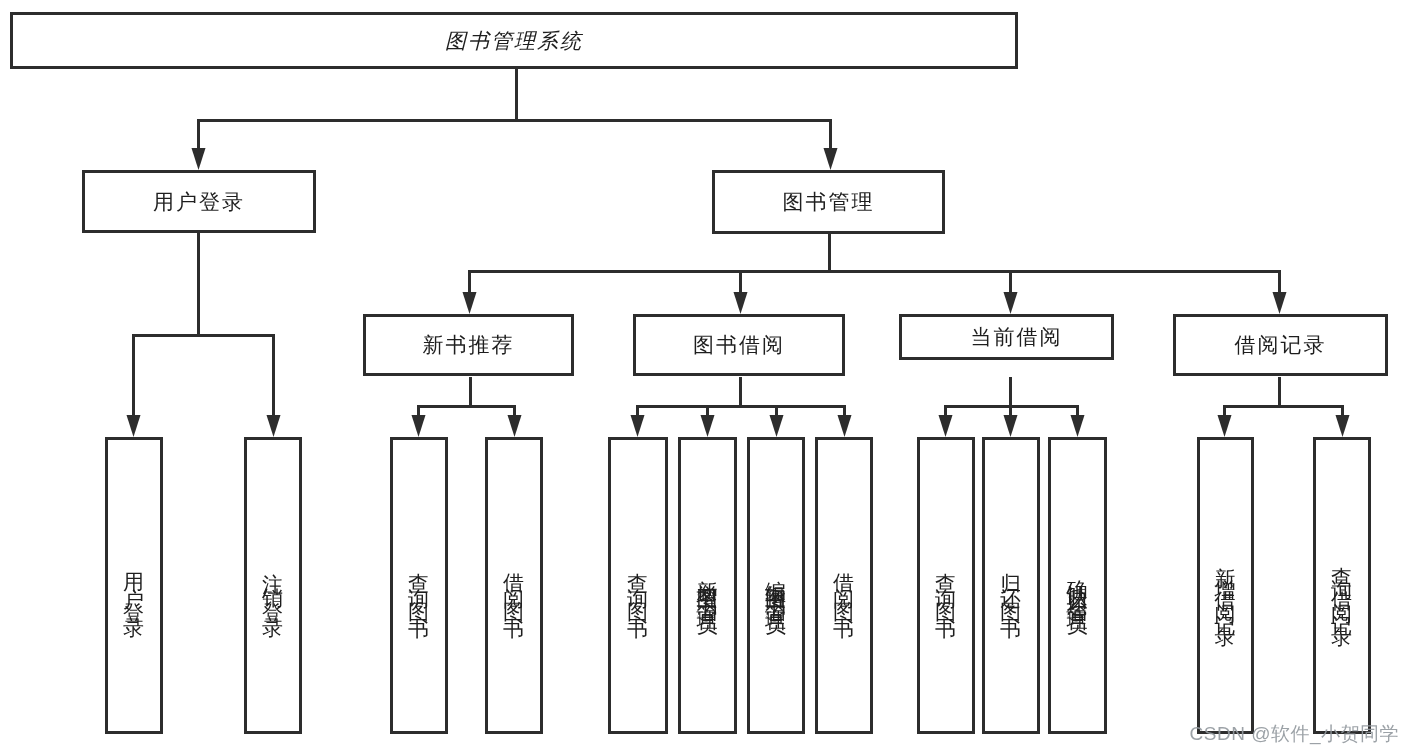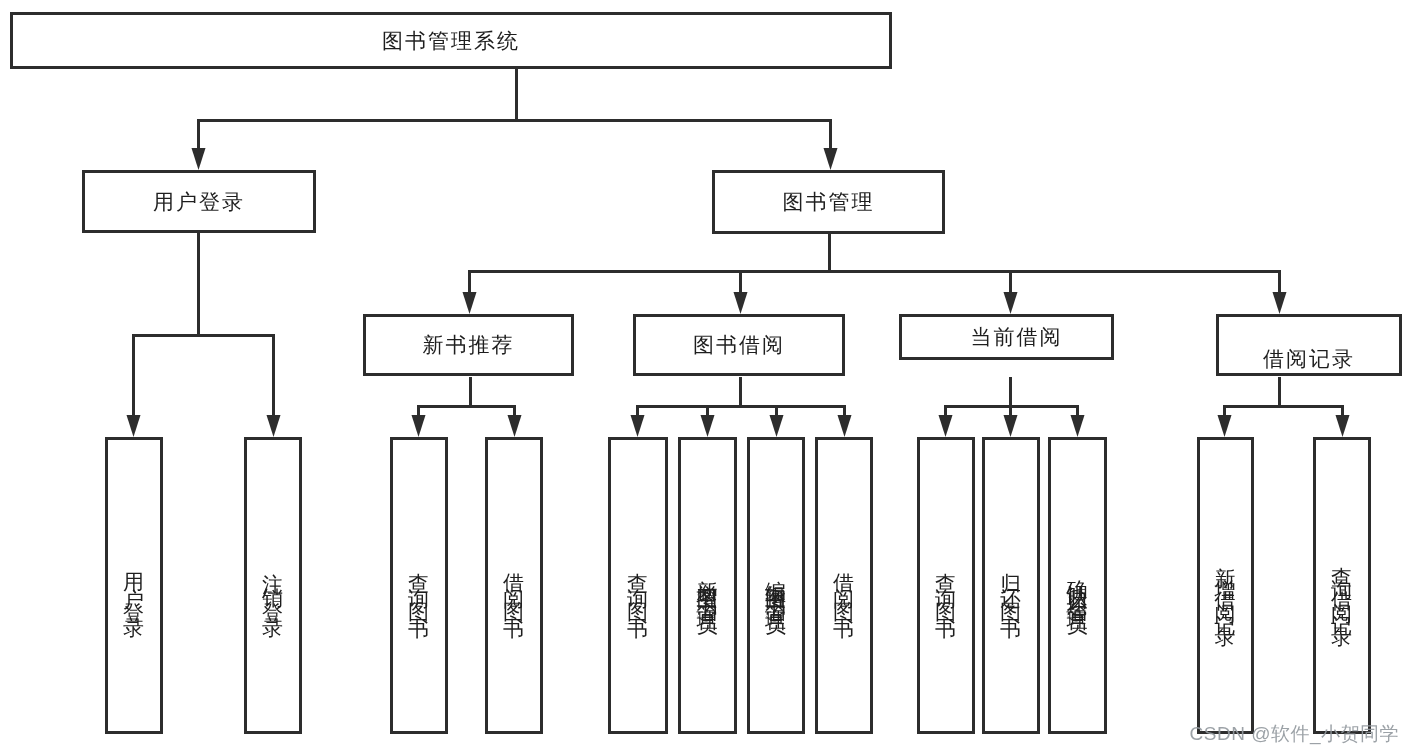--- a/index.html
+++ b/index.html
@@ -15,27 +15,27 @@
   }
   .vnode{display:flex;align-items:center;justify-content:center;}
   .vnode span{
     writing-mode:vertical-rl;text-orientation:mixed;
     font-size:21px;font-weight:500;line-height:1;display:block;
   }
   .sp4{letter-spacing:15px;}
   .sp6{letter-spacing:12px;}
   .sp10{letter-spacing:5px;}
   
-  .n-root {left:10px;  top:12px;  width:882px;height:57px;}
+  .n-root {left:10px;  top:12px;  width:1008px;height:57px;font-style:italic;}
   .n-login{left:82px;  top:170px; width:234px; height:63px;}
   .n-mgmt {left:712px; top:170px; width:233px; height:64px;text-align:center;}
   .n-new  {left:363px; top:314px; width:211px; height:62px;}
   .n-bor  {left:633px; top:314px; width:212px; height:62px;}
   .n-cur  {left:899px; top:314px; width:215px; height:46px;padding-left:20px;}
-  .n-rec  {left:1216px;top:314px; width:186px; height:62px;align-items:flex-end;}
+  .n-rec  {left:1173px;top:314px; width:215px; height:62px;}
   
   .leaf{top:437px;height:297px;width:58px;}
   .l-a1{left:105px;} .l-a2{left:244px;}
   .l-b1{left:390px;} .l-b2{left:485px;}
   .l-c1{left:608px;width:60px;} .l-c2{left:678px;width:59px;} .l-c3{left:747px;} .l-c4{left:815px;}
   .l-d1{left:917px;} .l-d2{left:982px;} .l-d3{left:1048px;width:59px;}
   .l-e1{left:1197px;width:57px;} .l-e2{left:1313px;}
   .watermark{
     position:absolute;right:6px;bottom:0;
     font-size:19px;font-weight:500;color:rgba(148,154,160,0.92);

